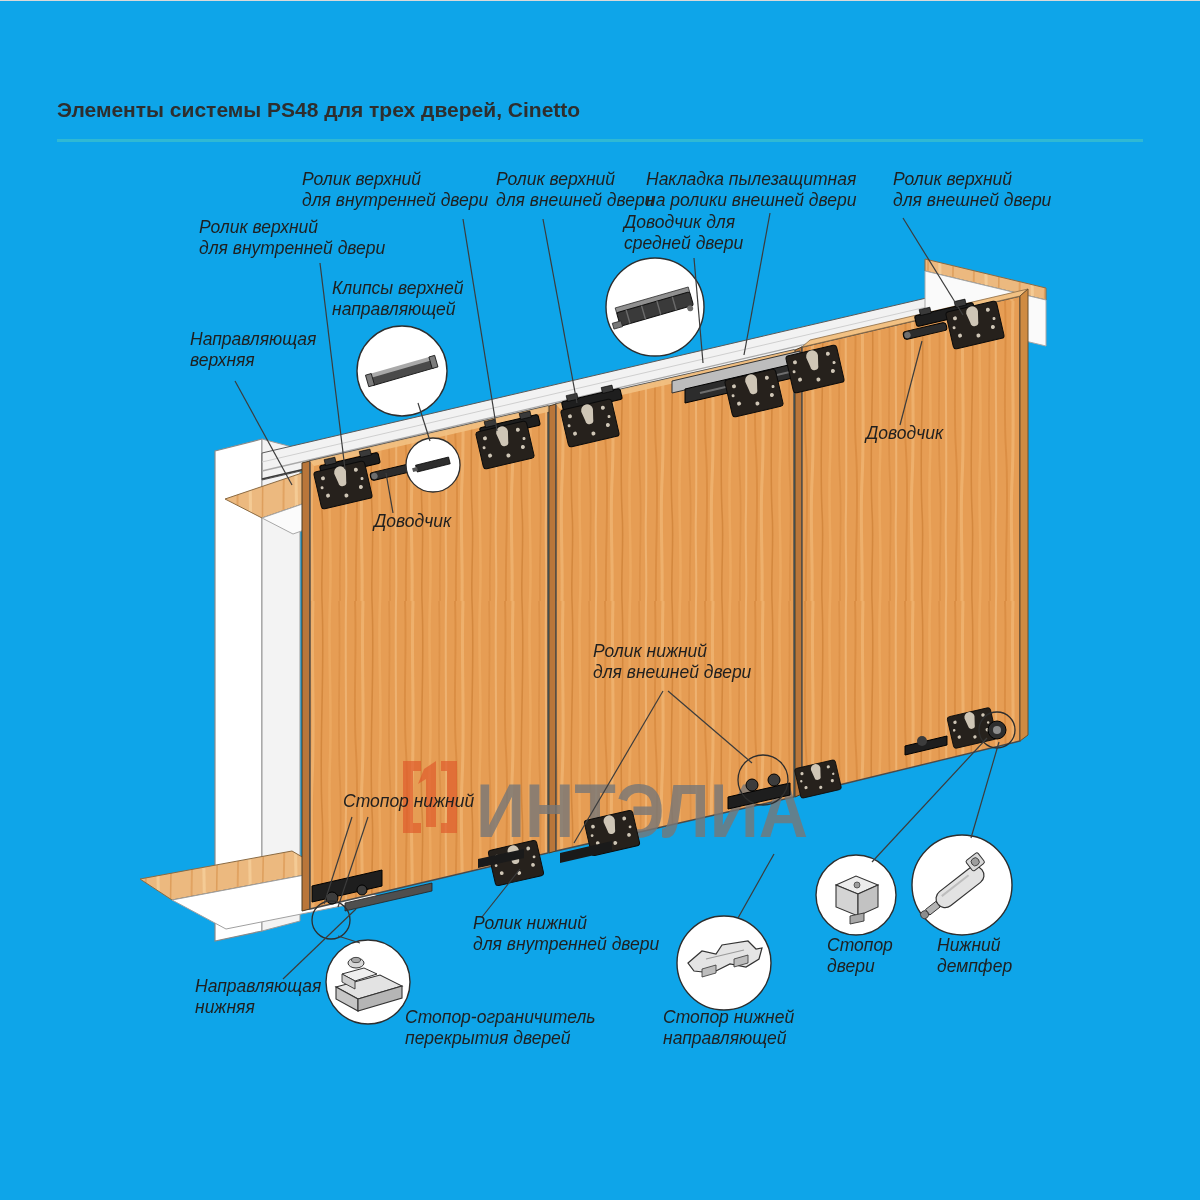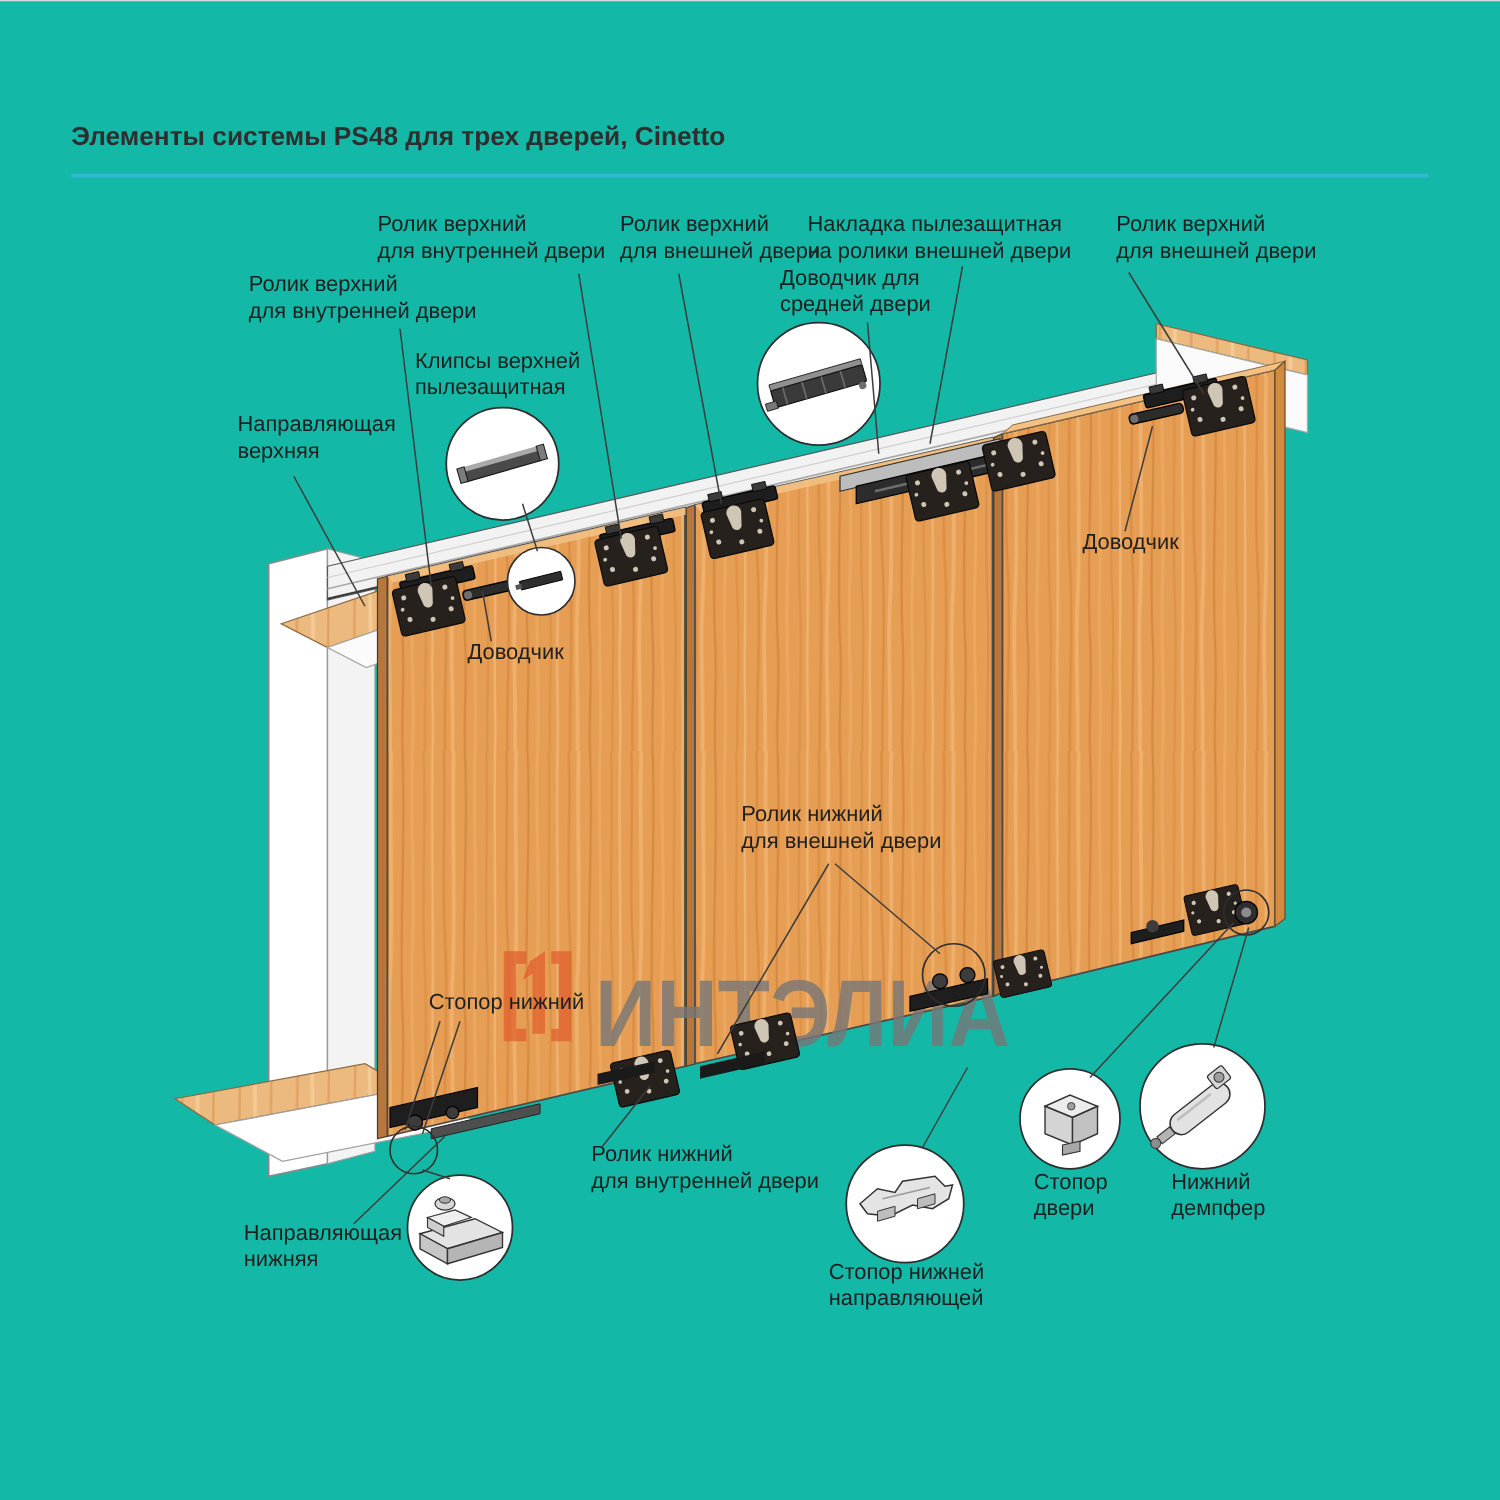--- a/index.html
+++ b/index.html
@@ -1,20 +1,20 @@
 <!DOCTYPE html>
 <html><head>
 <meta charset="utf-8">
 <style>
   html,body{margin:0;padding:0;background:#fff;}
-  .page{position:relative;width:1200px;height:1200px;background:#14b8a6;overflow:hidden;
+  .page{position:relative;width:1200px;height:1200px;background:#0ea5e9;overflow:hidden;
         font-family:"Liberation Sans",sans-serif;border-top:1px solid #d9d9d9;}
   .title{position:absolute;left:57px;top:97px;font-size:21px;font-weight:700;color:#2e2e2e;}
   .rule{position:absolute;left:57px;top:138px;width:1086px;height:3px;background:#2fb9d4;}
-  .lbl{position:absolute;font-size:17.5px;line-height:1.22;color:#1f1f1f;
+  .lbl{position:absolute;font-style:italic;font-size:17.5px;line-height:1.22;color:#1f1f1f;
        white-space:pre-line;}
   svg{position:absolute;left:0;top:0;}
 </style>
 </head>
 <body>
 
 <div class="page">
 
   <div class="title">Элементы системы PS48 для трех дверей, Cinetto</div>
   <div class="rule"></div>
@@ -251,32 +251,34 @@
 для внутренней двери</div>
   <div class="lbl" style="left:496px;top:168px">Ролик верхний
 для внешней двери</div>
   <div class="lbl" style="left:624px;top:211px">Доводчик для
 средней двери</div>
   <div class="lbl" style="left:646px;top:168px">Накладка пылезащитная
 на ролики внешней двери</div>
   <div class="lbl" style="left:893px;top:168px">Ролик верхний
 для внешней двери</div>
   <div class="lbl" style="left:332px;top:277px">Клипсы верхней
-пылезащитная</div>
+направляющей</div>
   <div class="lbl" style="left:190px;top:328px">Направляющая
 верхняя</div>
   <div class="lbl" style="left:374px;top:510px">Доводчик</div>
   <div class="lbl" style="left:866px;top:422px">Доводчик</div>
   <div class="lbl" style="left:593px;top:640px">Ролик нижний
 для внешней двери</div>
   <div class="lbl" style="left:343px;top:790px">Стопор нижний</div>
   <div class="lbl" style="left:473px;top:912px">Ролик нижний
 для внутренней двери</div>
   <div class="lbl" style="left:195px;top:975px">Направляющая
 нижняя</div>
+  <div class="lbl" style="left:405px;top:1006px">Стопор-ограничитель
+перекрытия дверей</div>
   <div class="lbl" style="left:663px;top:1006px">Стопор нижней
 направляющей</div>
   <div class="lbl" style="left:827px;top:934px">Стопор
 двери</div>
   <div class="lbl" style="left:937px;top:934px">Нижний
 демпфер</div>
 
 </div>
 
 </body></html>

